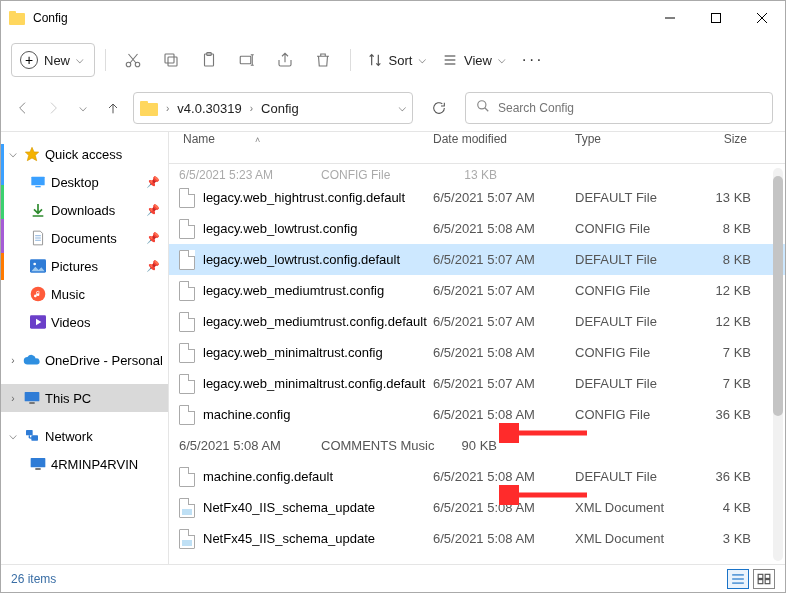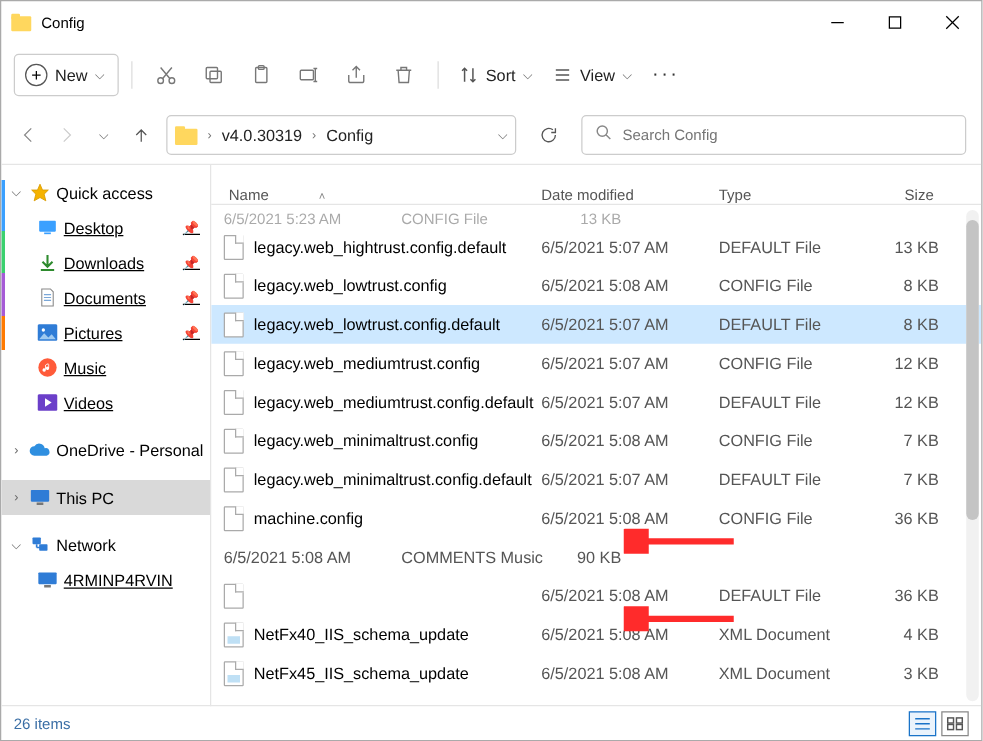--- a/index.html
+++ b/index.html
@@ -45,26 +45,26 @@
   
   .main { display:flex; height: calc(100% - 34px - 50px - 46px - 28px); }
 
   
   .sidebar { width: 168px; border-right:1px solid #e5e5e5; padding-top:8px; overflow:hidden; font-size:13px; position:relative; }
   .tree-item { display:flex; align-items:center; height:28px; padding-left:6px; gap:4px; cursor:default; }
   .tree-item.selected { background:#d9d9d9; }
   .tree-item .caret { width:12px; font-size:10px; color:#666; text-align:center; }
   .tree-item .ico { width:18px; height:18px; display:flex; align-items:center; justify-content:center; flex:none; }
   .tree-item .pin { margin-left:auto; margin-right:8px; color:#999; font-size:11px; }
-  .indent1 { padding-left: 28px; text-decoration: underline; }
+  .indent1 { padding-left: 28px; }
   .colorbar { position:absolute; left:0; top:12px; width:3px; height:136px; background: linear-gradient(#3aa0ff 0 30%, #3bd16f 30% 55%, #a65bd6 55% 80%, #ff7a00 80% 100%); }
 
   
   .filewrap { flex:1; display:flex; flex-direction:column; position:relative; }
-  .colhdr { height:32px; display:flex; align-items:flex-end; border-bottom:1px solid #e5e5e5; font-size:12px; color:#555; padding-left:14px; }
+  .colhdr { height:32px; display:flex; align-items:flex-start; border-bottom:1px solid #e5e5e5; font-size:12px; color:#555; padding-left:14px; }
   .col-name { width: 250px; }
   .col-date { width: 142px; }
   .col-type { width: 122px; }
   .col-size { width: 66px; text-align:right; padding-right: 16px; }
   .sortmark { font-size:9px; color:#888; margin-left:40px; }
 
   .filelist { overflow:hidden; flex:1; position:relative; }
   .row { height:31px; display:flex; align-items:center; font-size:13px; padding-left:10px; }
   .row.partial { height:18px; overflow:hidden; align-items:flex-end; color:#999; font-size:12px;}
   .row.partial .cell { opacity:.5; }
@@ -438,20 +438,21 @@
           <div class="cell size">36 KB</div>
         </div>
         <div class="row">
           <div class="cell date">6/5/2021 5:08 AM</div>
           <div class="cell type">COMMENTS Music</div>
           <div class="cell size">90 KB</div>
         </div>
         <div class="row">
           <div class="cell name">
             <span class="fico"></span>
+            <span>machine.config.default</span>
           </div>
           <div class="cell date">6/5/2021 5:08 AM</div>
           <div class="cell type">DEFAULT File</div>
           <div class="cell size">36 KB</div>
         </div>
         <div class="row">
           <div class="cell name">
             <span class="fico xml"></span>
             <span>NetFx40_IIS_schema_update</span>
           </div>

